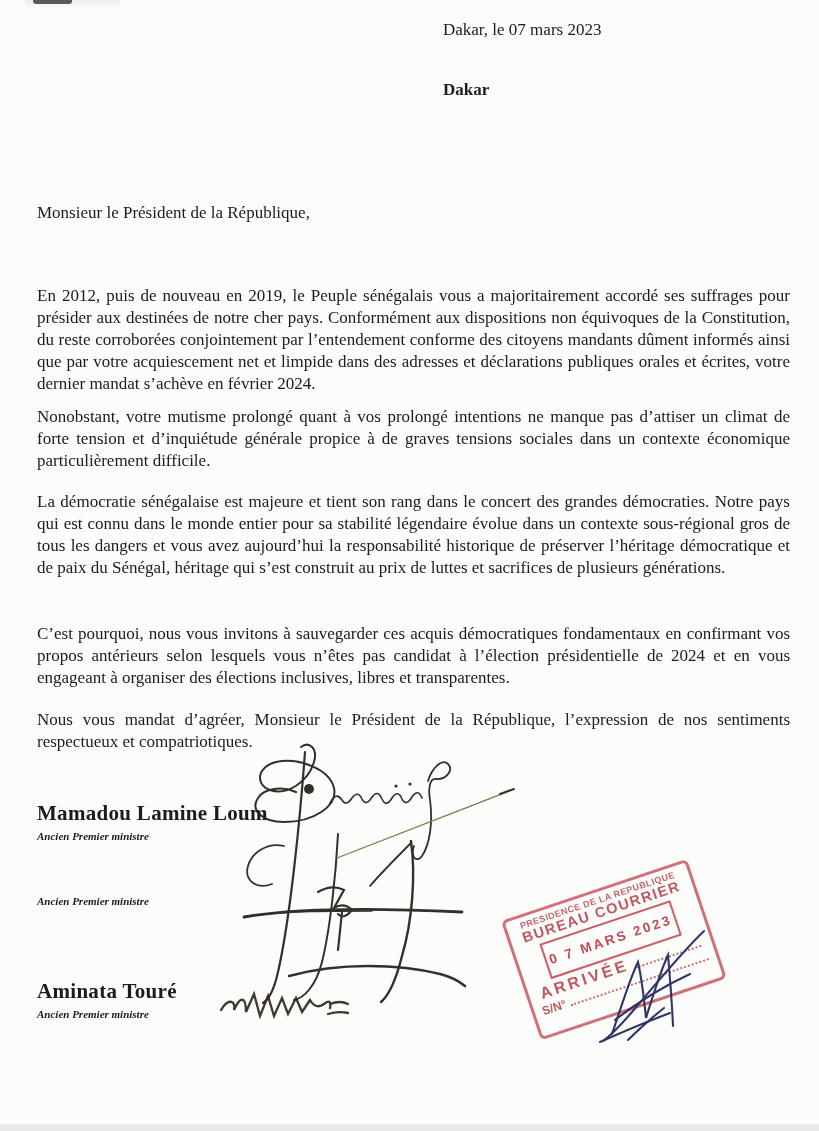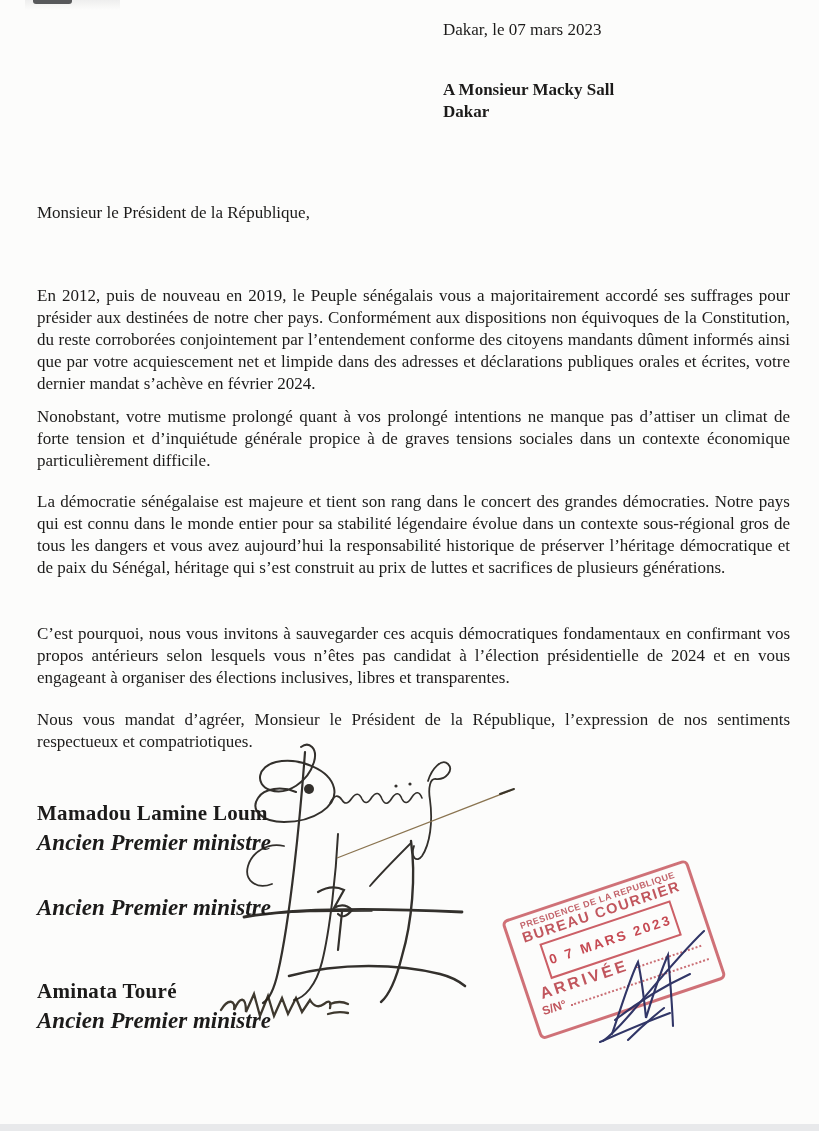--- a/index.html
+++ b/index.html
@@ -22,21 +22,21 @@
   .para{position:absolute;left:37px;width:753px;font-size:17px;line-height:22px;text-align:justify;}
   .p1{top:285px;}
   .p2{top:406px;}
   .p3{top:491px;}
   .p4{top:623px;}
   .closing{top:709px;}
 
   .signatory{position:absolute;left:37px;}
   .sig1{top:801px;} .sig2{top:891px;} .sig3{top:979px;}
   .sig-name{font-size:21px;font-weight:bold;letter-spacing:.3px;}
-  .sig-title{font-size:23px;font-weight:bold;font-style:italic;margin-top:4px;}
+  .sig-title{font-size:11px;font-weight:bold;font-style:italic;margin-top:4px;}
 
   .stamp{
     position:absolute;left:501px;top:921px;width:190px;height:120px;
     transform:rotate(-18.5deg);transform-origin:0 0;
     border:3px solid rgba(194,69,78,.82);
     border-radius:6px;
     color:#bd4a52;
     font-family:"Liberation Sans", sans-serif;
     display:flex;flex-direction:column;align-items:center;
     opacity:.93;
@@ -63,21 +63,20 @@
 
 <div class="page">
 
   <div class="scan-smudge"></div>
   <div class="scan-mark"></div>
   <div class="bottom-edge"></div>
 
   <div class="date-line">Dakar, le 07 mars 2023</div>
 
   <div class="recipient">
-    <div>A Monsieur Macky Sall</div>
     <div>Dakar</div>
   </div>
 
   <div class="salutation">Monsieur le Président de la République,</div>
 
   <div class="para p1">En 2012, puis de nouveau en 2019, le Peuple sénégalais vous a majoritairement accordé ses suffrages pour présider aux destinées de notre cher pays. Conformément aux dispositions non équivoques de la Constitution, du reste corroborées conjointement par l’entendement conforme des citoyens mandants dûment informés ainsi que par votre acquiescement net et limpide dans des adresses et déclarations publiques orales et écrites, votre dernier mandat s’achève en février 2024.</div>
   <div class="para p2">Nonobstant, votre mutisme prolongé quant à vos prolongé intentions ne manque pas d’attiser un climat de forte tension et d’inquiétude générale propice à de graves tensions sociales dans un contexte économique particulièrement difficile.</div>
   <div class="para p3">La démocratie sénégalaise est majeure et tient son rang dans le concert des grandes démocraties. Notre pays qui est connu dans le monde entier pour sa stabilité légendaire évolue dans un contexte sous-régional gros de tous les dangers et vous avez aujourd’hui la responsabilité historique de préserver l’héritage démocratique et de paix du Sénégal, héritage qui s’est construit au prix de luttes et sacrifices de plusieurs générations.</div>
   <div class="para p4">C’est pourquoi, nous vous invitons à sauvegarder ces acquis démocratiques fondamentaux en confirmant vos propos antérieurs selon lesquels vous n’êtes pas candidat à l’élection présidentielle de 2024 et en vous engageant à organiser des élections inclusives, libres et transparentes.</div>
   <div class="para closing">Nous vous mandat d’agréer, Monsieur le Président de la République, l’expression de nos sentiments respectueux et compatriotiques.</div>

